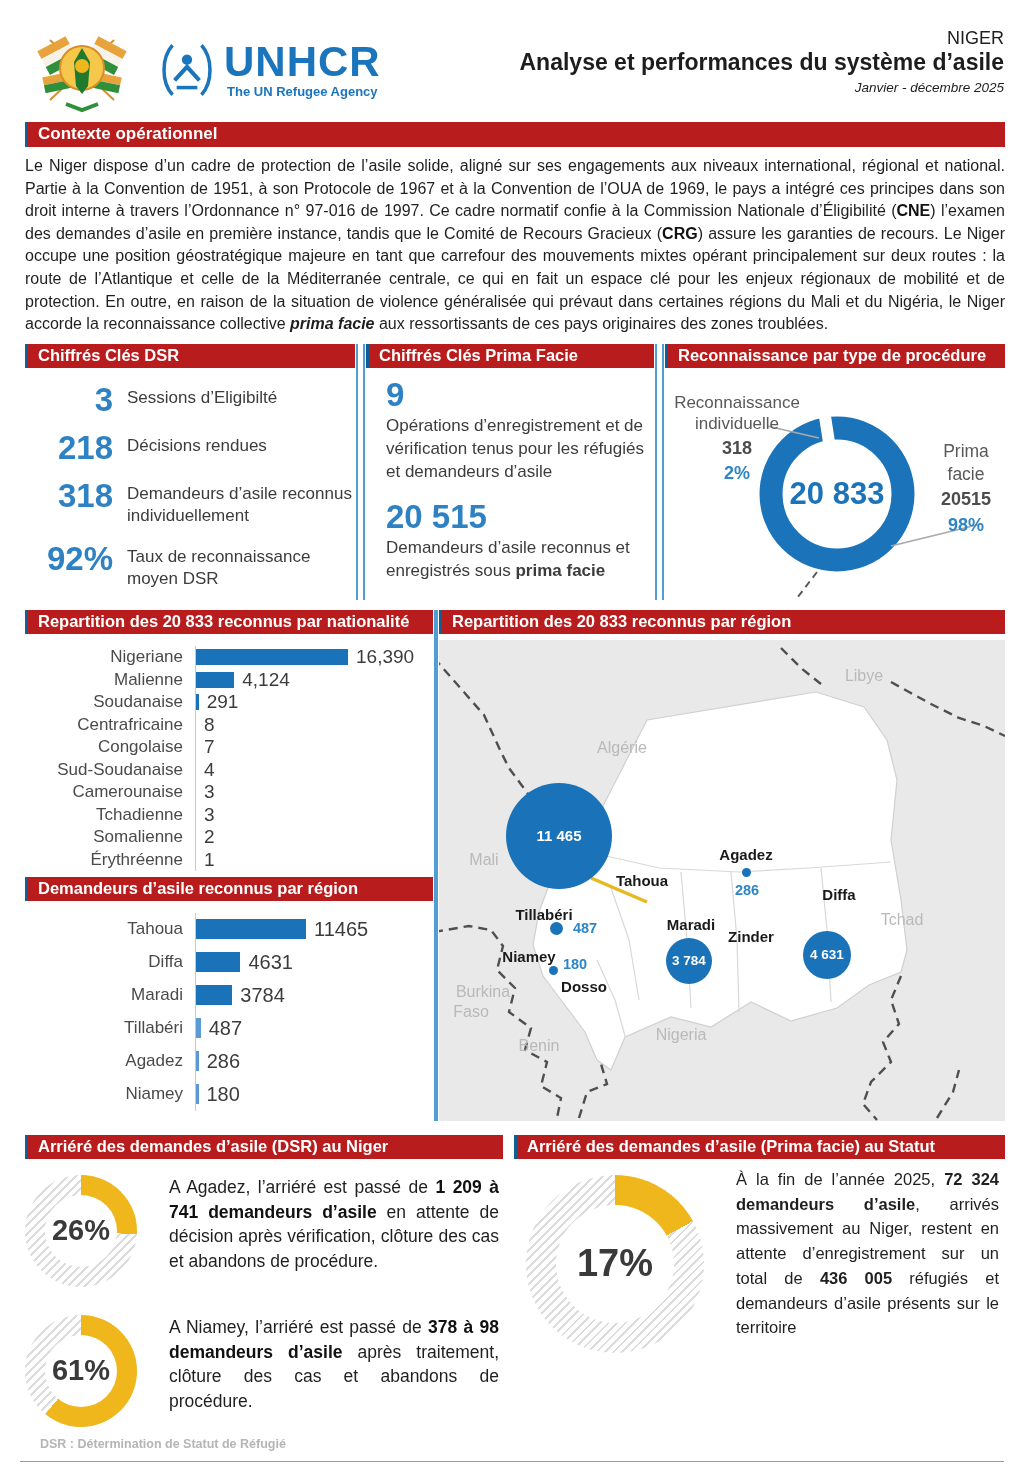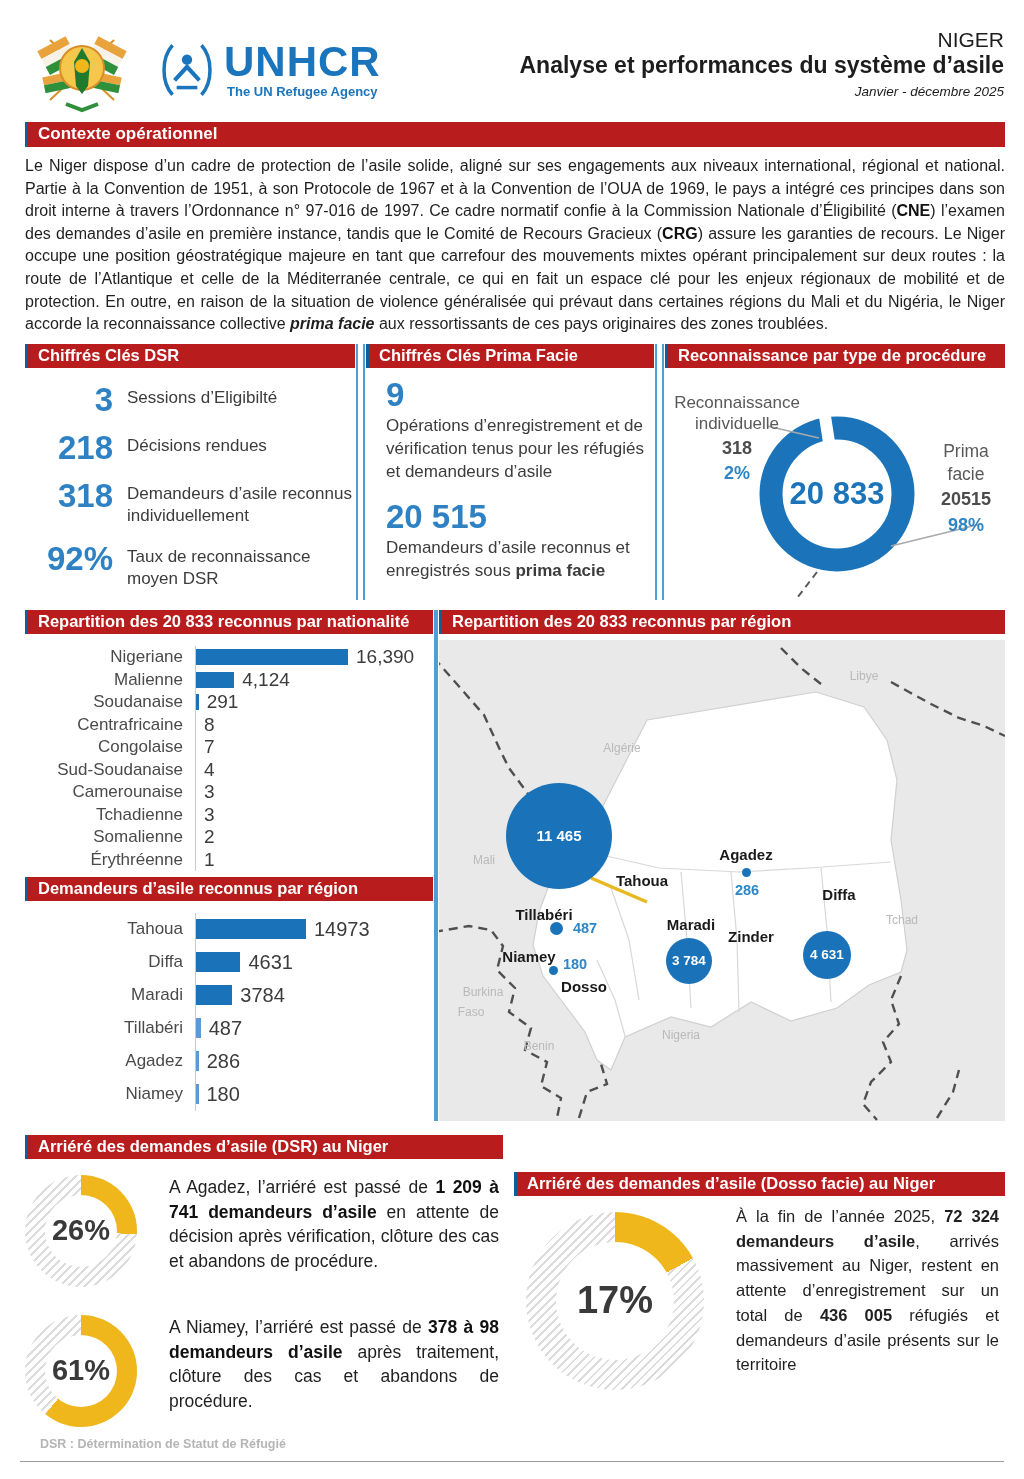--- a/index.html
+++ b/index.html
@@ -9,21 +9,21 @@
   
   .header{display:flex;align-items:flex-start;padding:26px 20px 4px 36px;}
   .logo-group{display:flex;align-items:center;}
   .coat{width:92px;height:88px;}
   .unhcr-logo{display:flex;align-items:center;margin-left:28px;}
   .unhcr-emblem{width:62px;height:62px;}
   .unhcr-text{margin-left:6px;}
   .unhcr-word{font-size:42px;font-weight:bold;color:#1b75bc;letter-spacing:1px;line-height:1;}
   .unhcr-tag{font-size:13px;font-weight:bold;color:#1b75bc;margin-top:1px;text-align:center;}
   .title-block{margin-left:auto;text-align:right;padding-top:2px;}
-  .country{font-size:21px;color:#1d1d1d;line-height:1.15;}
+  .country{font-size:18px;color:#1d1d1d;line-height:1.15;}
   .doc-title{font-size:23px;font-weight:bold;color:#1d1d1d;line-height:1.2;}
   .period{font-size:13.5px;font-style:italic;color:#1d1d1d;margin-top:4px;}
 
   
   .banner{background:#b91c1c;color:#fff;font-weight:bold;font-size:17px;padding:2px 10px 3px 10px;border-left:3px solid #0f5e96;}
   .banner.sub{font-size:16.5px;}
 
   
   .context-banner{margin:4px 19px 0 25px;}
   .context{margin:8px 19px 0 25px;font-size:16px;line-height:22.6px;text-align:justify;color:#1f1f1f;}
@@ -67,27 +67,27 @@
   .bar-fill{background:#1a73b9;}
   .bar-fill.light{background:#5b9bd5;}
   .nat .bar-fill{height:16px;}
   .reg .bar-fill{height:20px;}
   .bar-value{margin-left:8px;font-size:19px;color:#3c3c3c;}
   .reg .bar-value{font-size:20px;}
 
   
   .map-wrap{position:relative;width:566px;height:481px;margin-top:6px;}
   .map-label{position:absolute;transform:translate(-50%,-50%);white-space:nowrap;}
-  .country-label{color:#b9b9b9;font-size:12px;}
+  .country-label{color:#b9b9b9;font-size:16px;}
   .region-label{color:#1a1a1a;font-weight:bold;font-size:15px;}
   .region-value{color:#2e86c6;font-weight:bold;font-size:14.5px;}
   .bubble{position:absolute;background:#1a72b8;border-radius:50%;display:flex;align-items:center;justify-content:center;color:#fff;font-weight:bold;}
 
   
-  .rowb{display:flex;margin:14px 19px 0 25px;align-items:center;}
+  .rowb{display:flex;margin:14px 19px 0 25px;align-items:flex-start;}
   .bl-left{width:478px;flex:none;}
   .bl-right{flex:1;}
   .bl-item{display:flex;margin-top:16px;align-items:flex-start;}
   .hdonut{position:relative;border-radius:50%;background:repeating-linear-gradient(135deg,#dcdcdc 0 2px,#ffffff 2px 6px);flex:none;}
   .hdonut .fill{position:absolute;inset:0;border-radius:50%;}
   .hdonut .hole{position:absolute;background:#fff;border-radius:50%;display:flex;align-items:center;justify-content:center;font-weight:bold;color:#3a3a3a;}
   .d108{width:112px;height:112px;}
   .d108 .hole{inset:20px;font-size:29px;}
   .d170{width:178px;height:178px;margin:16px 6px 0 12px;}
   .d170 .hole{inset:30px;font-size:38px;}
@@ -297,21 +297,21 @@
               <span class="bar-value">1</span>
             </div>
           </div>
         </div>
       <div class="banner sub">Demandeurs d’asile reconnus par région</div>
       <div class="barchart reg">
           <div class="bar-row">
             <span class="bar-label">Tahoua</span>
             <div class="bar-track">
               <div class="bar-fill" style="width: 110px;"></div>
-              <span class="bar-value">14973</span>
+              <span class="bar-value">11465</span>
             </div>
           </div>
           <div class="bar-row">
             <span class="bar-label">Diffa</span>
             <div class="bar-track">
               <div class="bar-fill" style="width: 44.4317px;"></div>
               <span class="bar-value">4631</span>
             </div>
           </div>
           <div class="bar-row">
@@ -416,21 +416,21 @@
       <div class="bl-item" style="margin-top:28px;">
         <div class="hdonut d108">
           <div class="fill" style="background: conic-gradient(rgb(240, 183, 28) 0deg, rgb(240, 183, 28) 61%, rgba(255, 255, 255, 0) 61%);"></div>
           <div class="hole">61%</div>
         </div>
         <div class="bl-text"><span>A Niamey,  l’arriéré est passé de </span><b>378 à 98 demandeurs d’asile</b><span> après traitement, clôture des cas et abandons de procédure.</span></div>
       </div>
     </section>
     <div class="vdiv"></div>
     <section class="bl-right">
-      <div class="banner sub">Arriéré des demandes d’asile (Dosso facie) au Niger</div>
+      <div class="banner sub">Arriéré des demandes d’asile (Prima facie) au Statut</div>
       <div class="blr-body">
         <div class="hdonut d170">
           <div class="fill" style="background: conic-gradient(rgb(240, 183, 28) 0deg, rgb(240, 183, 28) 17%, rgba(255, 255, 255, 0) 17%);"></div>
           <div class="hole">17%</div>
         </div>
         <div class="blr-text"><span>À la fin de l’année 2025, </span><b>72 324 demandeurs d’asile</b><span>, arrivés massivement au Niger, restent en attente d’enregistrement sur un total de </span><b>436 005</b><span> réfugiés et demandeurs d’asile présents sur le territoire</span></div>
       </div>
     </section>
   </div>
 

